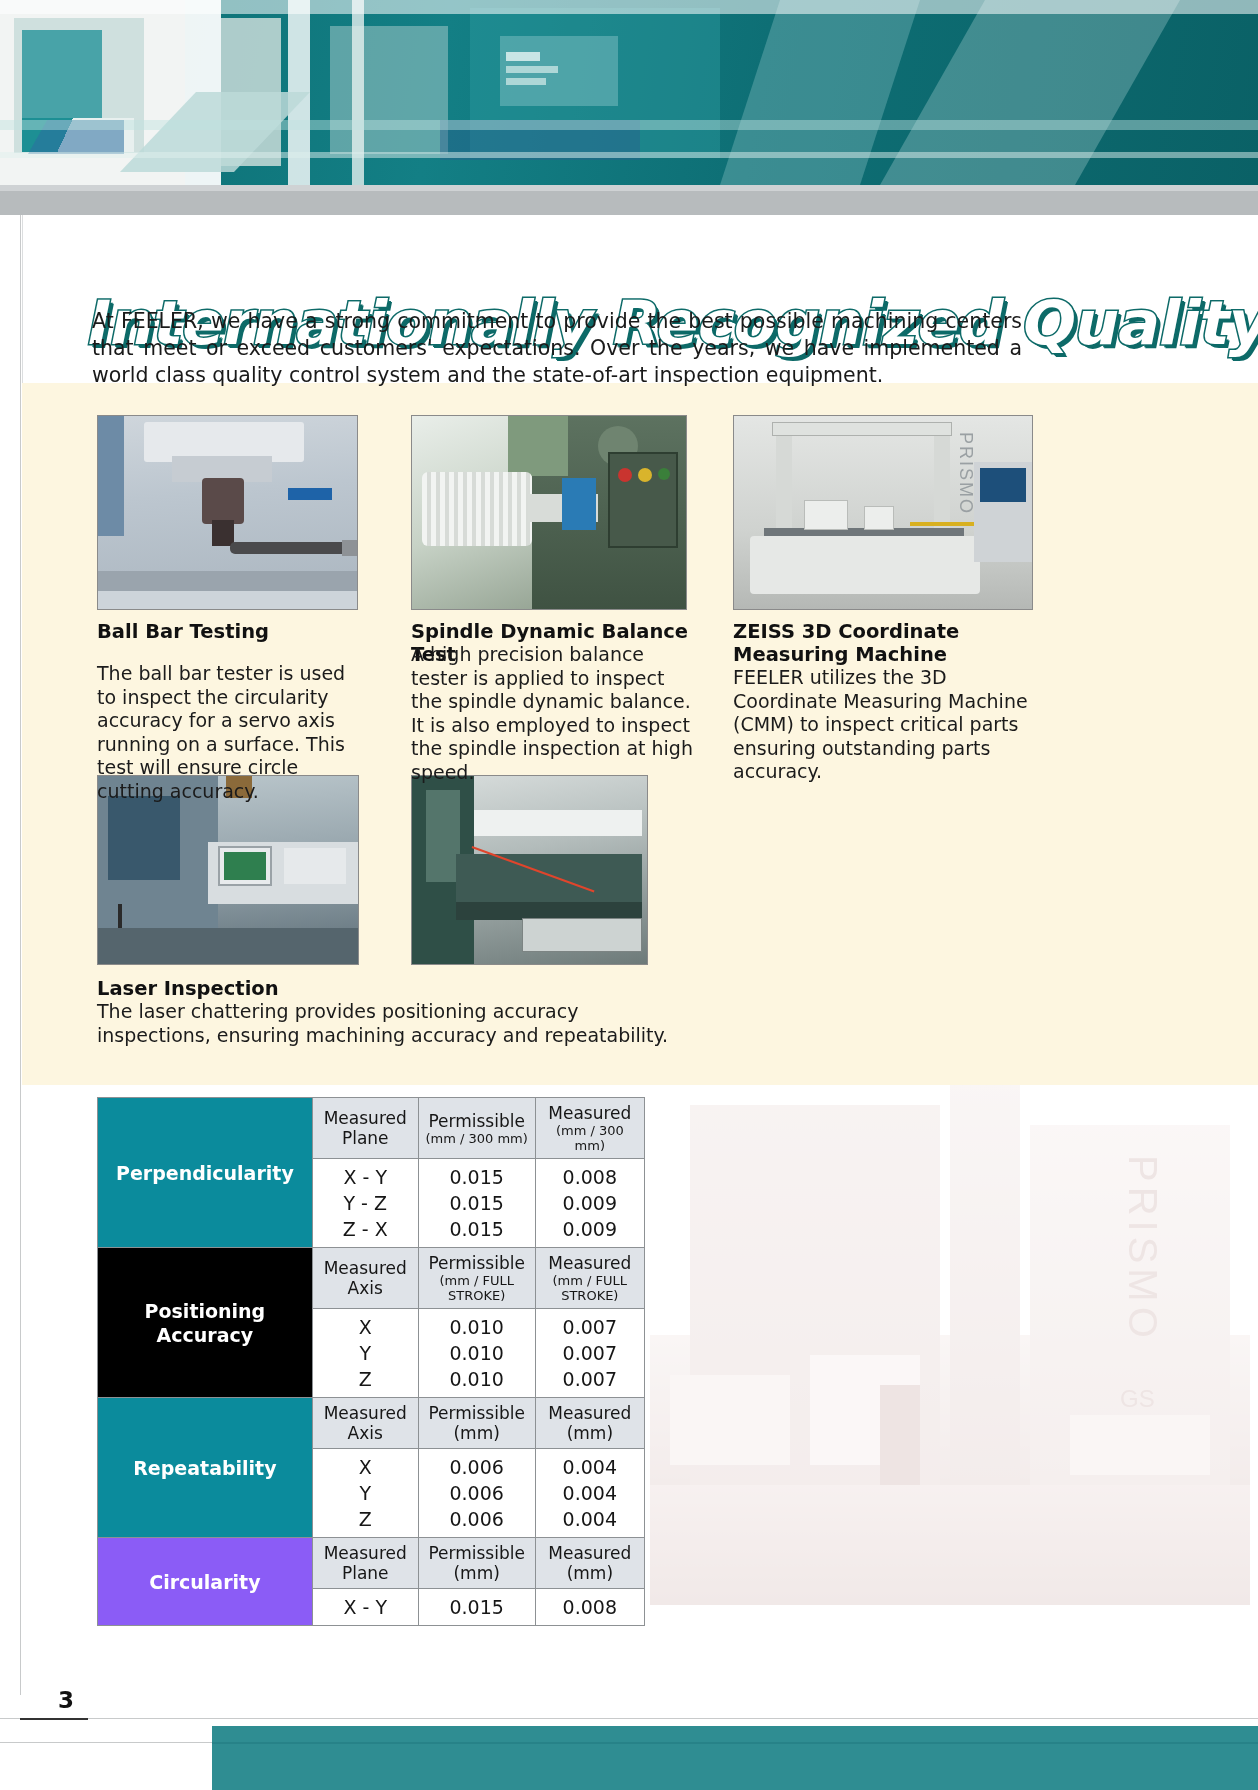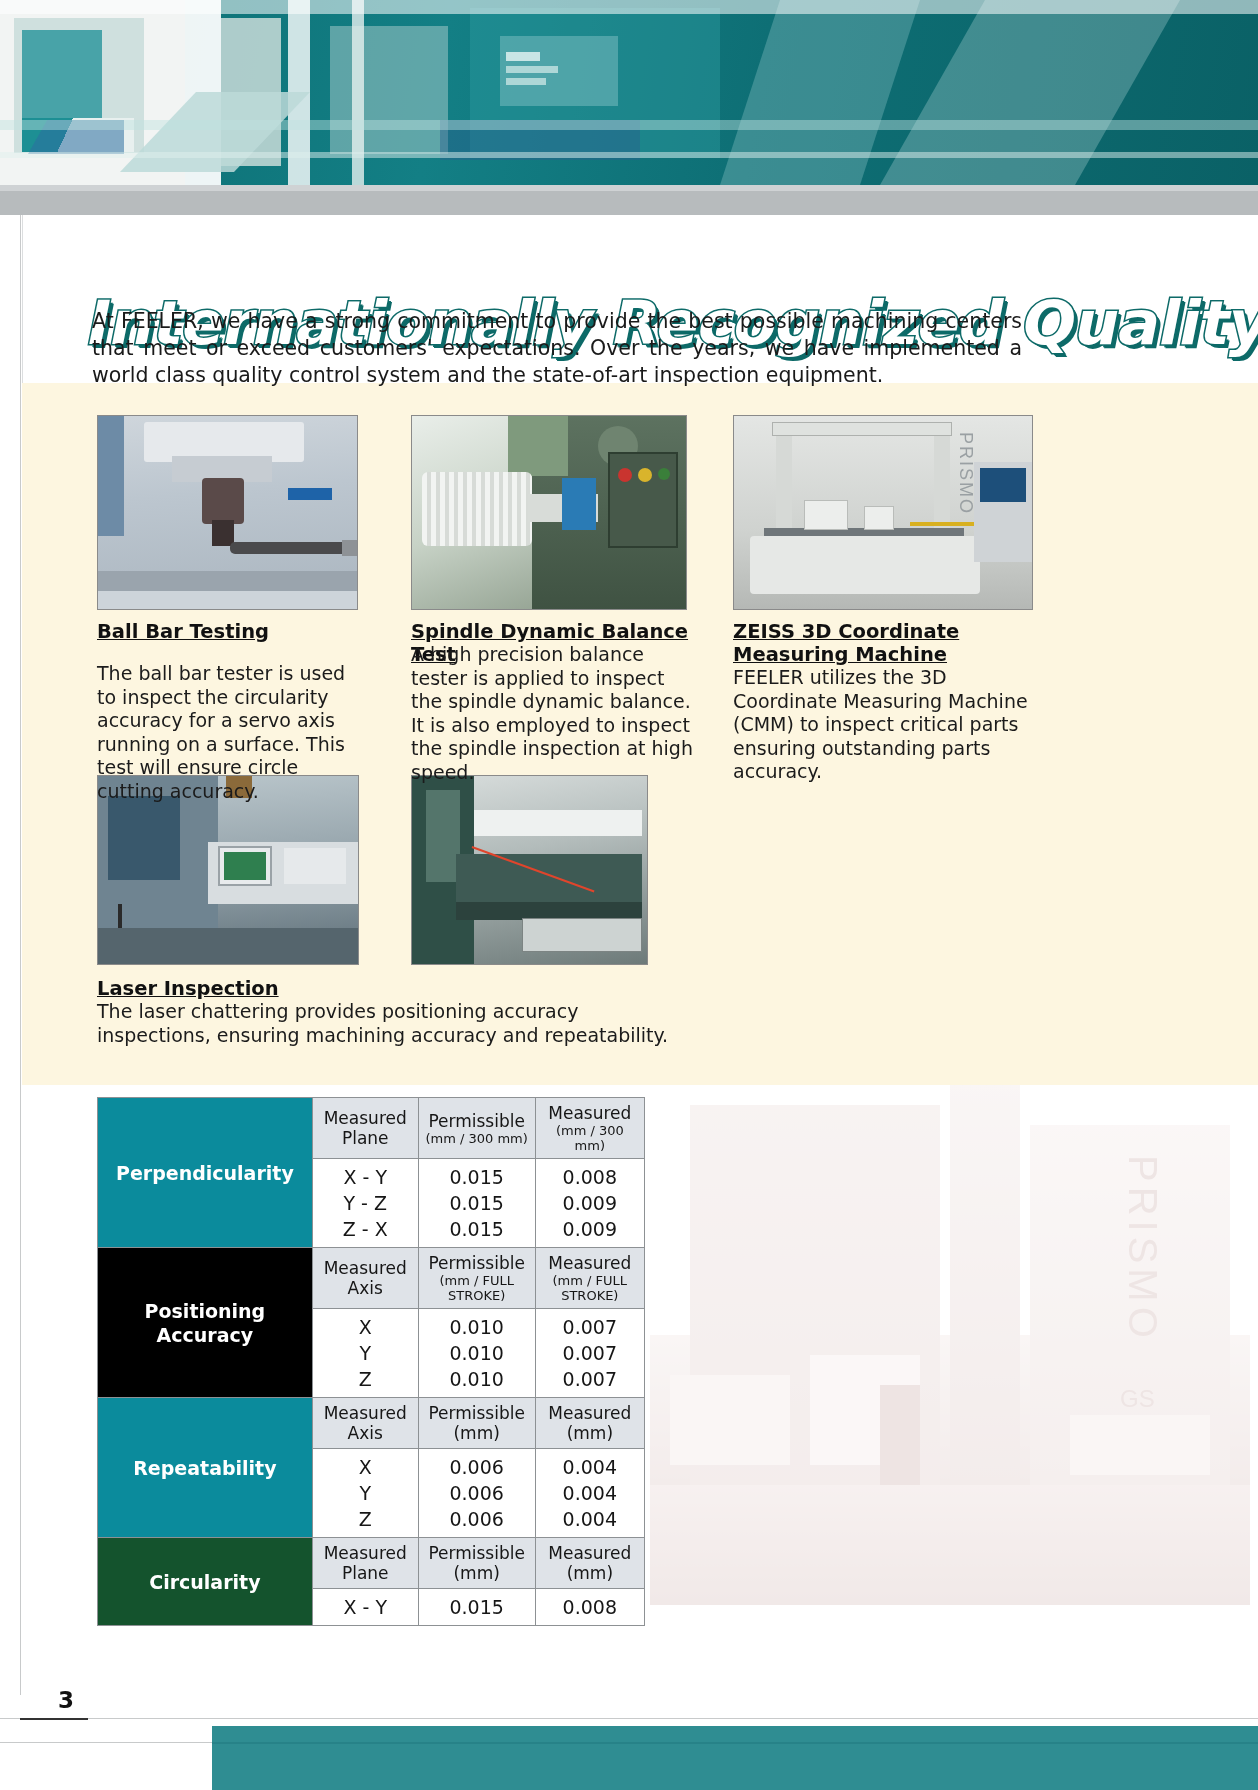--- a/index.html
+++ b/index.html
@@ -85,21 +85,21 @@
     position:absolute; left:92px; top:308px; width:930px;
     font-size:20.5px; line-height:27px; color:#1a1a1a;
     text-align:justify;
     font-family:"DejaVu Sans", sans-serif;
   }
 
   
   .photo{ position:absolute; border:1px solid #8a8a8a; overflow:hidden; }
   .cap-title{
     position:absolute; font-size:19.5px; font-weight:bold; color:#111;
-    font-family:"DejaVu Sans", sans-serif; line-height:23px;text-decoration:underline;
+    font-family:"DejaVu Sans", sans-serif; line-height:23px;
   }
   .cap-body{
     position:absolute; font-size:19px; line-height:23.5px; color:#1b1b1b;
     font-family:"DejaVu Sans", sans-serif;
   }
 
   
   #ph1{ left:97px; top:415px; width:261px; height:195px; }
   #ph1 .p{ position:absolute; inset:0; background:linear-gradient(175deg,#cfd6dc 0%,#bcc6cf 40%,#aab5bf 100%);}
   #ph1 .head{ position:absolute; left:46px; top:6px; width:160px; height:40px; background:#e6e9ec; border-radius:3px;}
@@ -172,21 +172,21 @@
   
   .tbl-wrap{ position:absolute; left:97px; top:1097px; width:548px; }
   table.spec{ border-collapse:collapse; width:548px;
               font-family:"DejaVu Sans", sans-serif; }
   table.spec td{ border:1px solid #8d9194; padding:0; }
   .cat{ color:#ffffff; font-weight:bold; font-size:19px; text-align:center;
         line-height:24px; padding:4px 18px !important; }
   .cat.c1{ background:#0b8b9c; }
   .cat.c2{ background:#000000; }
   .cat.c3{ background:#0b8b9c; }
-  .cat.c4{ background:#14532d; }
+  .cat.c4{ background:#8b5cf6; }
   .hd{ background:#dfe3e8; text-align:center; font-size:17px; color:#161616;
        padding:5px 4px !important; line-height:20px; }
   .hd small{ font-size:17px; }
   .hd .sub{ display:block; font-size:13px; line-height:15px; }
   .val{ background:#ffffff; text-align:center; font-size:19px; color:#161616;
         line-height:26px; padding:5px 4px !important; }
 
   
   .ghost{
     position:absolute; left:650px; top:1085px; width:608px; height:590px;

